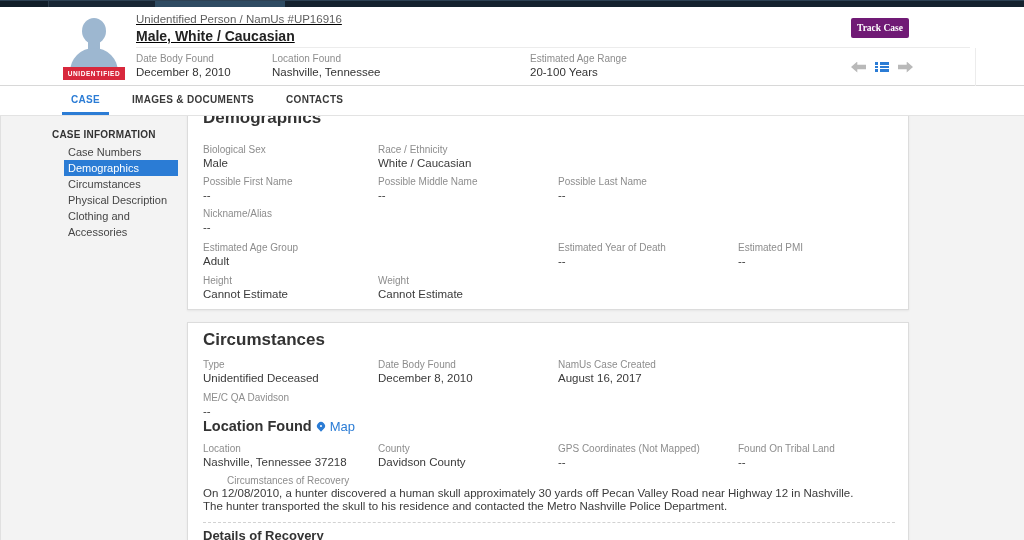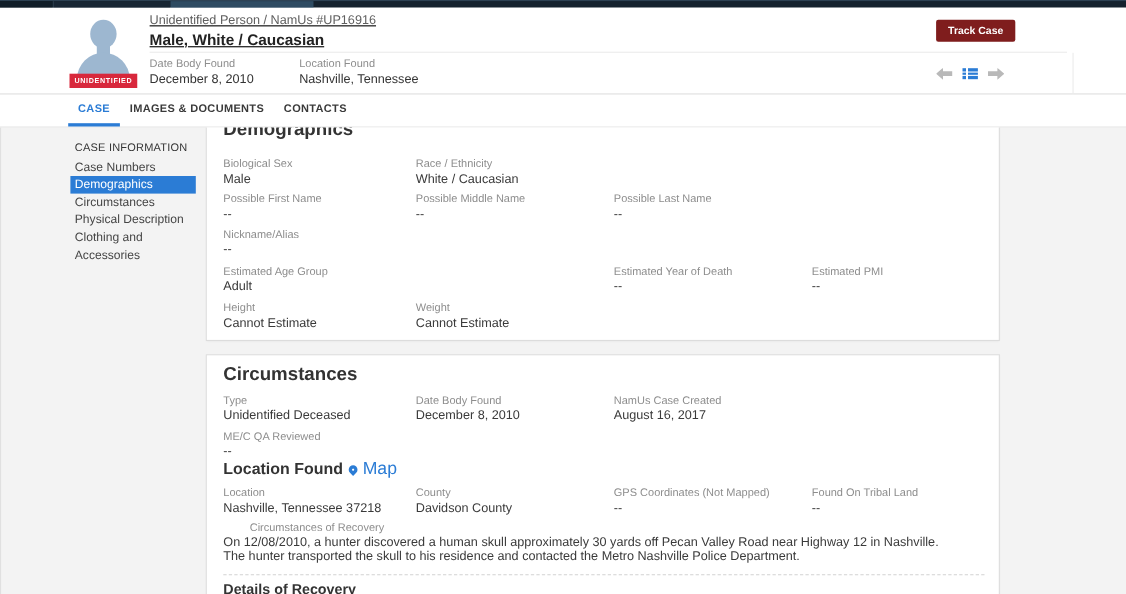--- a/index.html
+++ b/index.html
@@ -16,65 +16,65 @@
   .header { position:absolute; left:0; top:7px; width:1024px; height:79px; background:#ffffff; border-bottom:1px solid #d8d8d8; }
   .avatar { position:absolute; left:63px; top:7px; width:62px; height:66px; background:#ffffff; overflow:hidden; }
   .av-head { position:absolute; left:19px; top:4px; width:24px; height:26px; border-radius:50%; background:#9db7d0; }
   .av-neck { position:absolute; left:25px; top:26px; width:12px; height:10px; background:#9db7d0; }
   .av-body { position:absolute; left:7px; top:34px; width:48px; height:32px; border-radius:24px 24px 0 0; background:#9db7d0; }
   .av-badge { position:absolute; left:0; bottom:0; width:62px; height:13px; background:#d8283c; color:#fff;
     font-size:6.5px; font-weight:bold; letter-spacing:.6px; text-align:center; line-height:13px; }
   .title-block { position:absolute; left:136px; top:6px;text-decoration:underline; }
   .case-line { font-size:11.5px; color:#5f5f5f; }
   .case-title { font-size:14px; font-weight:bold; color:#222; margin-top:3px; }
-  .track-btn { position:absolute; left:851px; top:11px; width:72px; height:20px; background:#7f1d1d; color:#fff;
-    border:none; border-radius:2px; font-family:Liberation Sans, sans-serif; font-size:9.5px; font-weight:bold; cursor:pointer; }
+  .track-btn { position:absolute; left:851px; top:11px; width:58px; height:20px; background:#701a75; color:#fff;
+    border:none; border-radius:2px; font-family:Liberation Serif, serif; font-size:9.5px; font-weight:bold; cursor:pointer; }
   .hdr-divider { position:absolute; left:136px; top:40px; width:834px; height:1px; background:#ececec; }
   .hdr-vdivider { position:absolute; left:975px; top:41px; width:1px; height:38px; background:#ececec; }
   .sum-field { position:absolute; top:46px; }
   .sum-label { font-size:10px; color:#8d8d8d; line-height:11px; }
   .sum-value { font-size:11.5px; color:#333; line-height:13px; margin-top:2px; }
 
   
   .pager { position:absolute; left:851px; top:53px; height:14px; display:flex; align-items:center; gap:9px; }
   .arrow { width:15px; height:11px; background:#b9b9b9; }
   .arrow.left  { clip-path:polygon(0 50%, 42% 0, 42% 30%, 100% 30%, 100% 70%, 42% 70%, 42% 100%); }
   .arrow.right { clip-path:polygon(100% 50%, 58% 0, 58% 30%, 0 30%, 0 70%, 58% 70%, 58% 100%); }
   .list-icon { width:14px; height:12px; display:flex; flex-direction:column; justify-content:space-between; padding:1px 0; }
   .list-icon i { display:block; height:2.6px;
     background:linear-gradient(90deg,#2b7cd5 0 3px, transparent 3px 5px, #2b7cd5 5px); }
 
   
   .tabbar { position:absolute; left:0; top:86px; width:1024px; height:30px; background:#fff; border-bottom:1px solid #e3e3e3;
-    display:flex; align-items:stretch; padding-left:62px; gap:0; }
+    display:flex; align-items:stretch; padding-left:62px; gap:14px; }
   .tab { font-size:10px; font-weight:bold; letter-spacing:.3px; color:#3a3a3a; display:flex; align-items:center;
     padding:0 9px; cursor:pointer; border-bottom:3px solid transparent; }
   .tab.active { color:#2b7cd5; border-bottom-color:#2b7cd5; }
 
   
   .content { position:absolute; left:0; top:116px; width:1024px; height:424px; background:#f3f3f3;
     border-left:1px solid #e0e0e0; overflow:hidden; }
-  .side-title { position:absolute; left:67px; top:13px; font-size:10px; font-weight:normal; color:#333; letter-spacing:.2px; }
+  .side-title { position:absolute; left:51px; top:13px; font-size:10px; font-weight:bold; color:#333; letter-spacing:.2px; }
   .side-list { position:absolute; left:63px; top:28px; width:114px; list-style:none; }
   .side-list li { height:16px; line-height:16px; font-size:11px; color:#454545; padding-left:4px; cursor:pointer; }
   .side-list li.selected { background:#2b7cd5; color:#fff; }
 
   .card { position:absolute; left:186px; width:722px; background:#fff; border:1px solid #dcdcdc;
     box-shadow:0 1px 2px rgba(0,0,0,.06); }
   .card1 { top:-16px; height:210px; }
   .card2 { top:206px; height:290px; }
   .card-title { position:absolute; left:15px; top:7px; font-size:17px; font-weight:bold; color:#333; }
   .field { position:absolute; width:172px; }
   .fl { font-size:10px; color:#8d8d8d; line-height:11px; }
   .fv { font-size:11.5px; color:#3a3a3a; line-height:13px; margin-top:2px; }
   .subhead { position:absolute; left:15px; top:95px; display:flex; align-items:center; gap:5px; }
   .subhead-title { font-size:14.5px; font-weight:bold; color:#333; }
   .pin { width:8px; height:8px; background:#2b7cd5; border-radius:50% 50% 50% 0; transform:rotate(-45deg); position:relative; }
   .pin::after { content:""; position:absolute; left:2.6px; top:2.6px; width:2.8px; height:2.8px; border-radius:50%; background:#fff; }
-  .map-link { font-size:16px; color:#2b7cd5; cursor:pointer;text-align:center; }
+  .map-link { font-size:13px; color:#2b7cd5; cursor:pointer;text-align:center; }
   .recovery-label { position:absolute; left:15px; top:152px; font-size:10px; color:#8d8d8d;margin-left:24px; }
   .recovery-text { position:absolute; left:15px; top:164px; width:668px; font-size:11.5px; color:#3a3a3a; line-height:12.5px; }
   .dash-div { position:absolute; left:15px; top:199px; width:692px; border-top:1px dashed #d2d2d2; }
   .details-title { position:absolute; left:15px; top:205px; font-size:13px; font-weight:bold; color:#333; }
 </style>
 </head>
 <body>
 
 <div class="topbar">
   <div class="seg1"></div>
@@ -97,20 +97,24 @@
   <div class="hdr-divider"></div>
   <div class="hdr-vdivider"></div>
 
   <div class="sum-field" style="left:136px;">
     <div class="sum-label">Date Body Found</div>
     <div class="sum-value">December 8, 2010</div>
   </div>
   <div class="sum-field" style="left:272px;">
     <div class="sum-label">Location Found</div>
     <div class="sum-value">Nashville, Tennessee</div>
+  </div>
+  <div class="sum-field" style="left:530px;">
+    <div class="sum-label">Estimated Age Range</div>
+    <div class="sum-value">20-100 Years</div>
   </div>
 
   <div class="pager">
     <div class="arrow left"></div>
     <div class="list-icon">
         <i></i>
         <i></i>
         <i></i>
       </div>
     <div class="arrow right"></div>
@@ -192,21 +196,21 @@
     </div>
     <div class="field" style="left:190px;top:36px;">
       <div class="fl">Date Body Found</div>
       <div class="fv">December 8, 2010</div>
     </div>
     <div class="field" style="left:370px;top:36px;">
       <div class="fl">NamUs Case Created</div>
       <div class="fv">August 16, 2017</div>
     </div>
     <div class="field" style="left:15px;top:69px;">
-      <div class="fl">ME/C QA Reviewed</div>
+      <div class="fl">ME/C QA Davidson</div>
       <div class="fv">--</div>
     </div>
 
     <div class="subhead">
       <span class="subhead-title">Location Found</span>
       <span class="pin"></span>
       <span class="map-link">Map</span>
     </div>
 
     <div class="field" style="left:15px;top:120px;">

